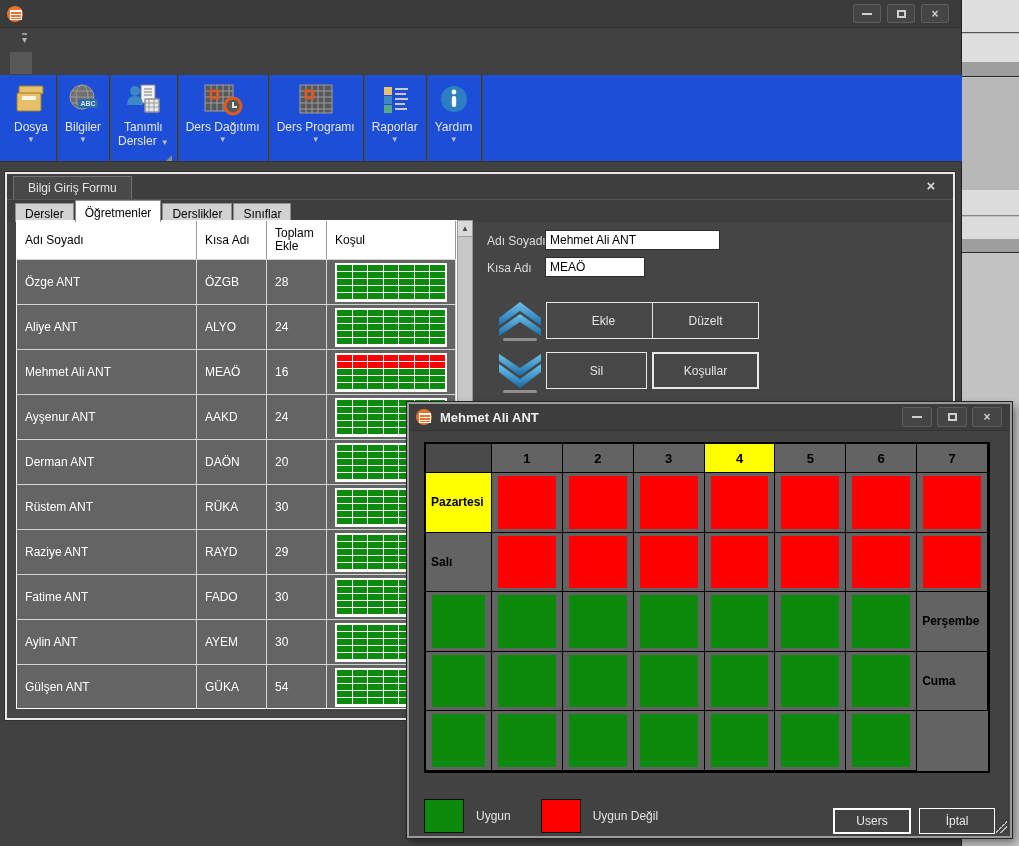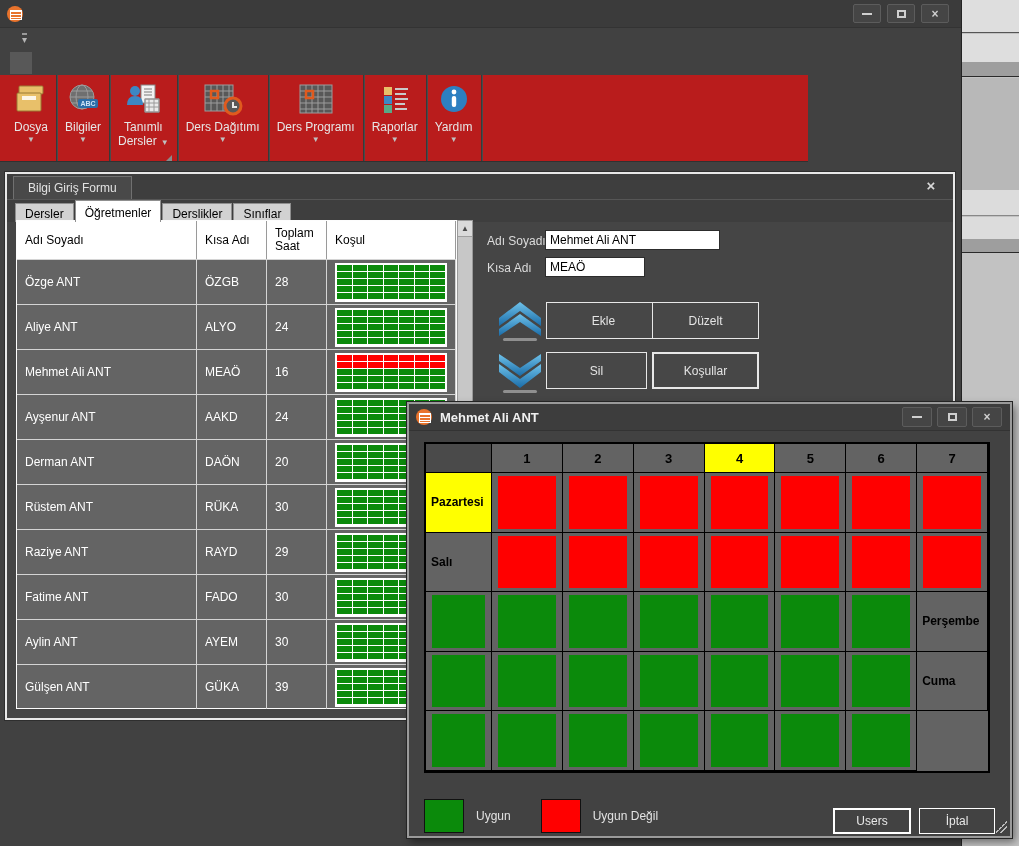--- a/index.html
+++ b/index.html
@@ -21,21 +21,21 @@
   .title-text { color:#8f8f8f; font-size:12px; font-weight:bold; letter-spacing:.2px; }
   .win-ctrls { position:absolute; right:12px; top:4px; display:flex; gap:6px; }
   .wbtn { width:28px; height:19px; background:#454545; border:1px solid #5c5c5c; border-radius:2px; color:#cfcfcf;
           display:flex; align-items:center; justify-content:center; font-size:12px; font-weight:bold; }
   .wbtn .minbar { width:10px; height:2px; background:#cfcfcf; }
   .wbtn .maxbox { width:9px; height:8px; border:2px solid #cfcfcf; }
   .qat-arrow { position:absolute; left:22px; top:33px; color:#b5b5b5; font-size:10px; border-top:2px solid #9a9a9a; padding-top:0px; line-height:9px; }
   .qat-chip { position:absolute; left:10px; top:52px; width:22px; height:22px; background:#585858; }
 
   
-  .ribbon { position:absolute; left:0; top:75px; width:808px; height:87px; background:#b91c1c; border-bottom:1px solid #313131; display:flex; align-items:stretch; padding-left:6px; }
+  .ribbon { position:absolute; left:0; top:75px; width:962px; height:87px; background:#1d4ed8; border-bottom:1px solid #313131; display:flex; align-items:stretch; padding-left:6px; }
   .rb-btn { position:relative; display:flex; flex-direction:column; align-items:center; padding:6px 8px 2px 8px; border-right:1px solid #393939; box-shadow:1px 0 0 #4b4b4b; }
   .rb-btn .ricon { height:36px; display:flex; align-items:center; justify-content:center; }
   .rb-btn .rlabel { color:#e6e6e6; font-size:12px; text-align:center; line-height:14px; margin-top:3px; }
   .rb-btn .caret { color:#c0c0c0; font-size:8px; line-height:8px; margin-top:2px; }
   .rb-btn .caret-inline { color:#c0c0c0; font-size:8px; margin-left:4px; }
   .ribbon-grip { position:absolute; left:166px; top:155px; width:0; height:0; border-left:6px solid transparent; border-bottom:6px solid #8a8a8a; }
 
   
   .form-win { position:absolute; left:5px; top:172px; width:950px; height:548px; background:#454545;
               border:2px solid #e8e8e8; box-shadow:0 0 0 1px #2e2e2e; }
@@ -242,21 +242,21 @@
           <div class="tab">Dersler</div>
           <div class="tab active">Öğretmenler</div>
           <div class="tab">Derslikler</div>
           <div class="tab">Sınıflar</div>
         </div>
 
       <div class="tbl">
         <div class="tbl-head">
             <div class="hc">Adı Soyadı</div>
             <div class="hc">Kısa Adı</div>
-            <div class="hc">Toplam Saat</div>
+            <div class="hc">Toplam Ekle</div>
             <div class="hc">Koşul</div>
           </div>
         <div class="tbl-body">
             <div class="tbl-row">
               <div class="c">Özge ANT</div>
               <div class="c">ÖZGB</div>
               <div class="c">28</div>
               <div class="c ck">
                 <div class="mini">
                   <div class="mc" style="background: rgb(11, 138, 11);"></div>
@@ -645,21 +645,21 @@
                   <div class="mc" style="background: rgb(11, 138, 11);"></div>
                   <div class="mc" style="background: rgb(11, 138, 11);"></div>
                   <div class="mc" style="background: rgb(11, 138, 11);"></div>
                   <div class="mc" style="background: rgb(11, 138, 11);"></div>
                 </div>
               </div>
             </div>
             <div class="tbl-row">
               <div class="c">Gülşen ANT</div>
               <div class="c">GÜKA</div>
-              <div class="c">39</div>
+              <div class="c">54</div>
               <div class="c ck">
                 <div class="mini">
                   <div class="mc" style="background: rgb(11, 138, 11);"></div>
                   <div class="mc" style="background: rgb(11, 138, 11);"></div>
                   <div class="mc" style="background: rgb(11, 138, 11);"></div>
                   <div class="mc" style="background: rgb(11, 138, 11);"></div>
                   <div class="mc" style="background: rgb(11, 138, 11);"></div>
                   <div class="mc" style="background: rgb(11, 138, 11);"></div>
                   <div class="mc" style="background: rgb(11, 138, 11);"></div>
                   <div class="mc" style="background: rgb(11, 138, 11);"></div>

